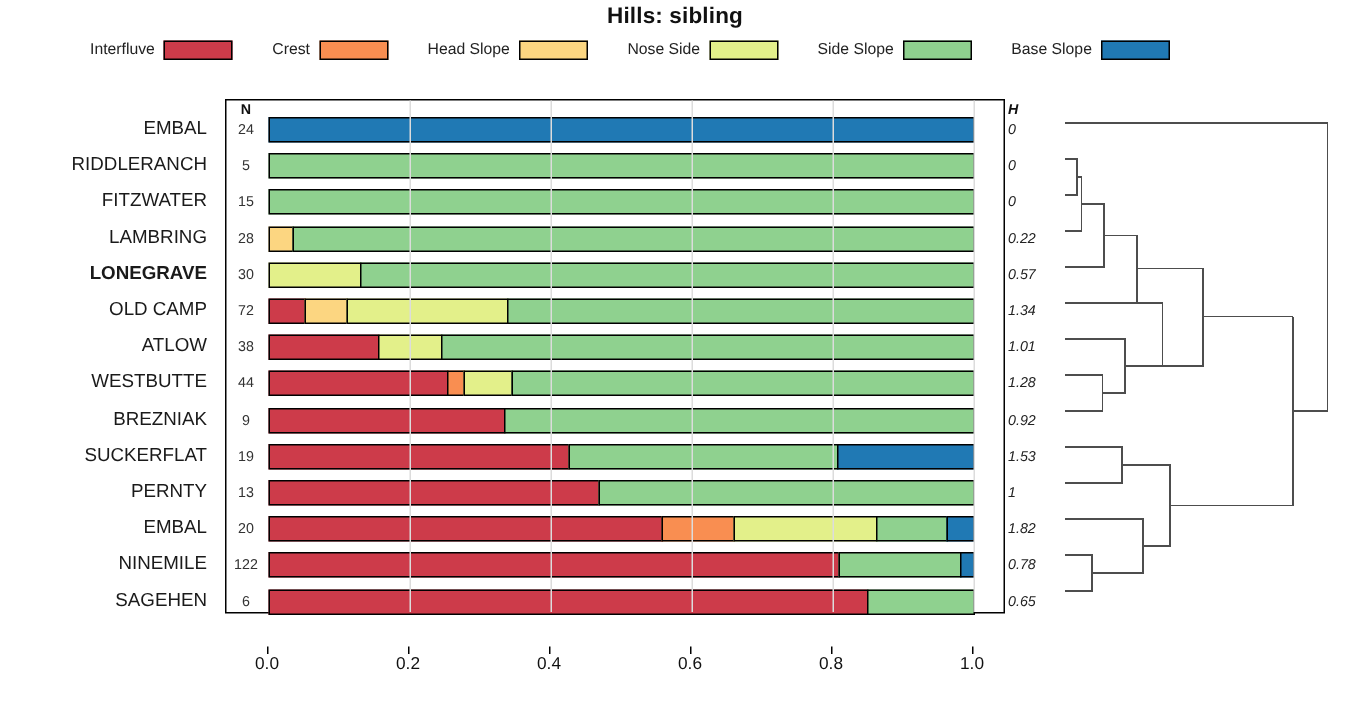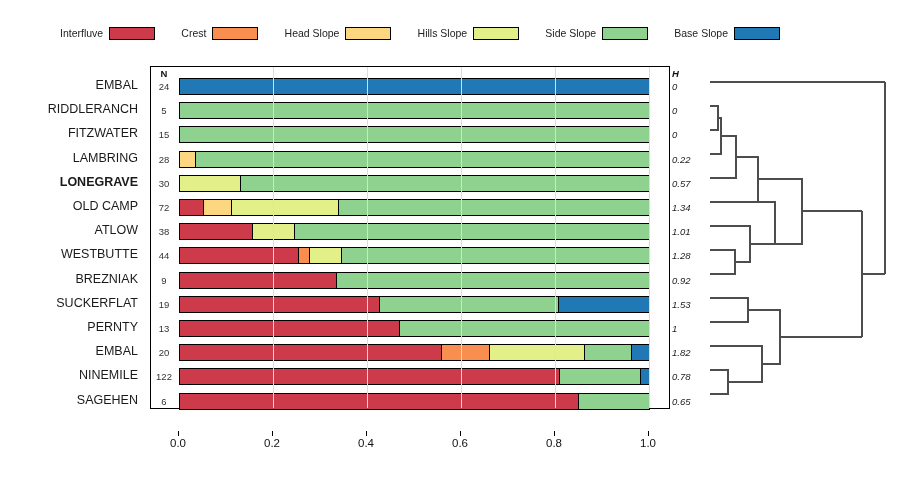--- a/index.html
+++ b/index.html
@@ -88,36 +88,37 @@
 
   
   .dendro{position:absolute;left:690px;top:60px;width:210px;height:350px;}
   .dendro svg{display:block;}
 </style>
 </head>
 <body>
 
 <div id="root">
 
+  <div class="title">Hills: sibling</div>
 
   <div class="legend" id="legend">
       <div class="legend-item">
         <span class="legend-label">Interfluve</span>
         <span class="legend-swatch" style="background: rgb(205, 59, 74);"></span>
       </div>
       <div class="legend-item">
         <span class="legend-label">Crest</span>
         <span class="legend-swatch" style="background: rgb(249, 142, 81);"></span>
       </div>
       <div class="legend-item">
         <span class="legend-label">Head Slope</span>
         <span class="legend-swatch" style="background: rgb(252, 214, 129);"></span>
       </div>
       <div class="legend-item">
-        <span class="legend-label">Hills Slope</span>
+        <span class="legend-label">Nose Side</span>
         <span class="legend-swatch" style="background: rgb(227, 240, 138);"></span>
       </div>
       <div class="legend-item">
         <span class="legend-label">Side Slope</span>
         <span class="legend-swatch" style="background: rgb(143, 209, 143);"></span>
       </div>
       <div class="legend-item">
         <span class="legend-label">Base Slope</span>
         <span class="legend-swatch" style="background: rgb(32, 121, 180);"></span>
       </div>

